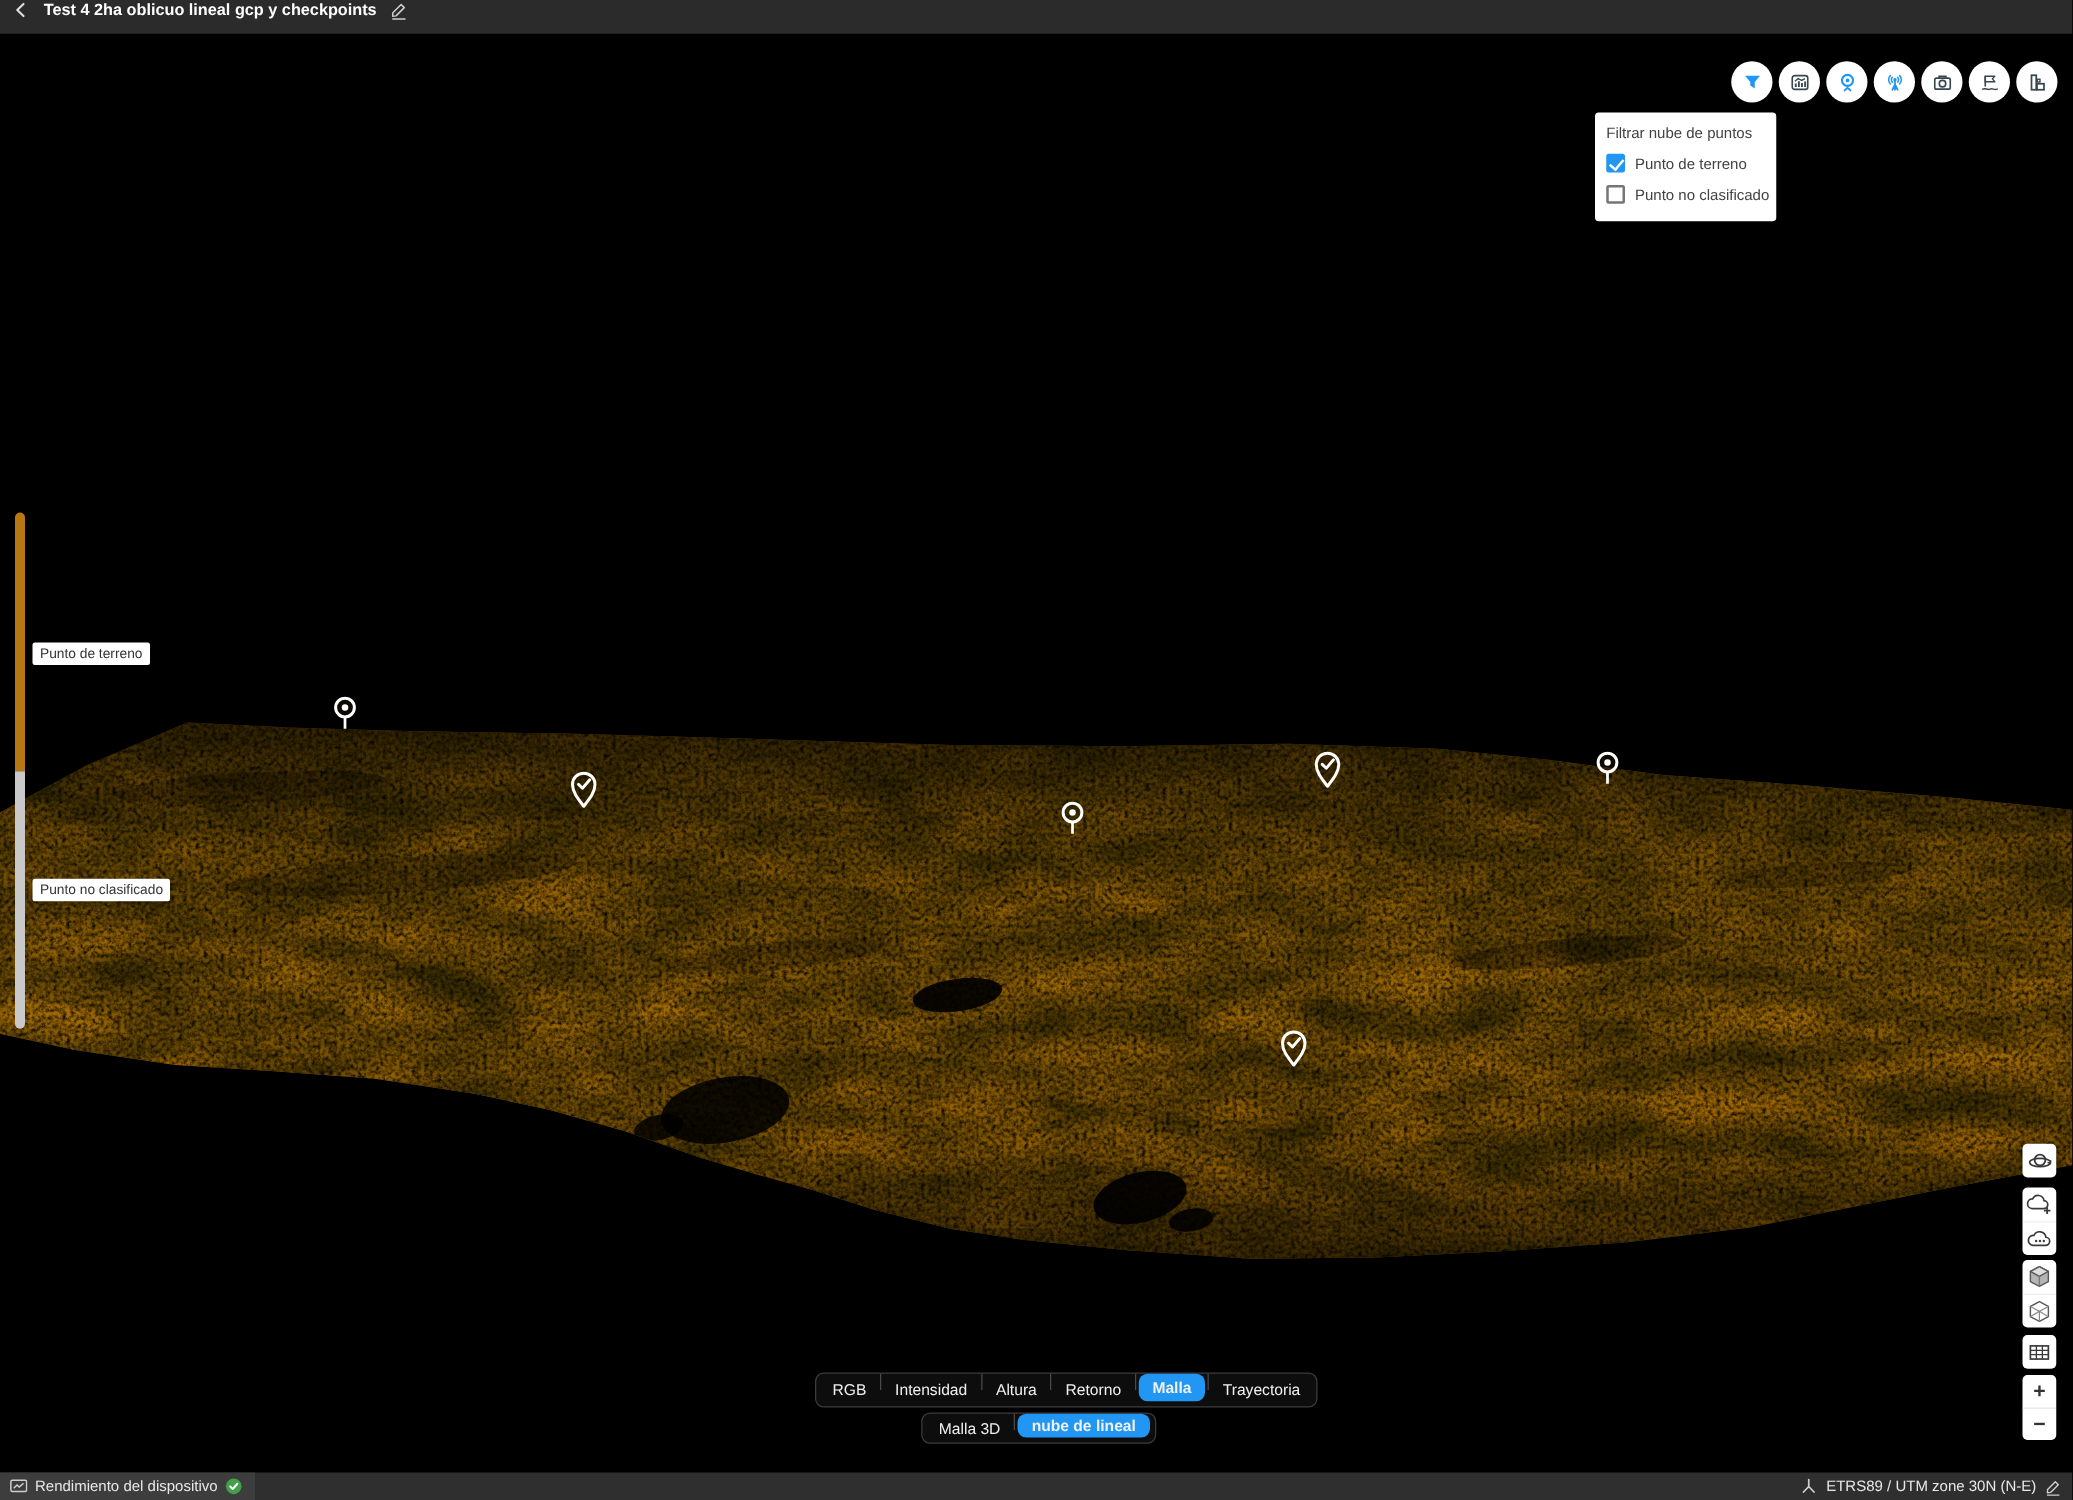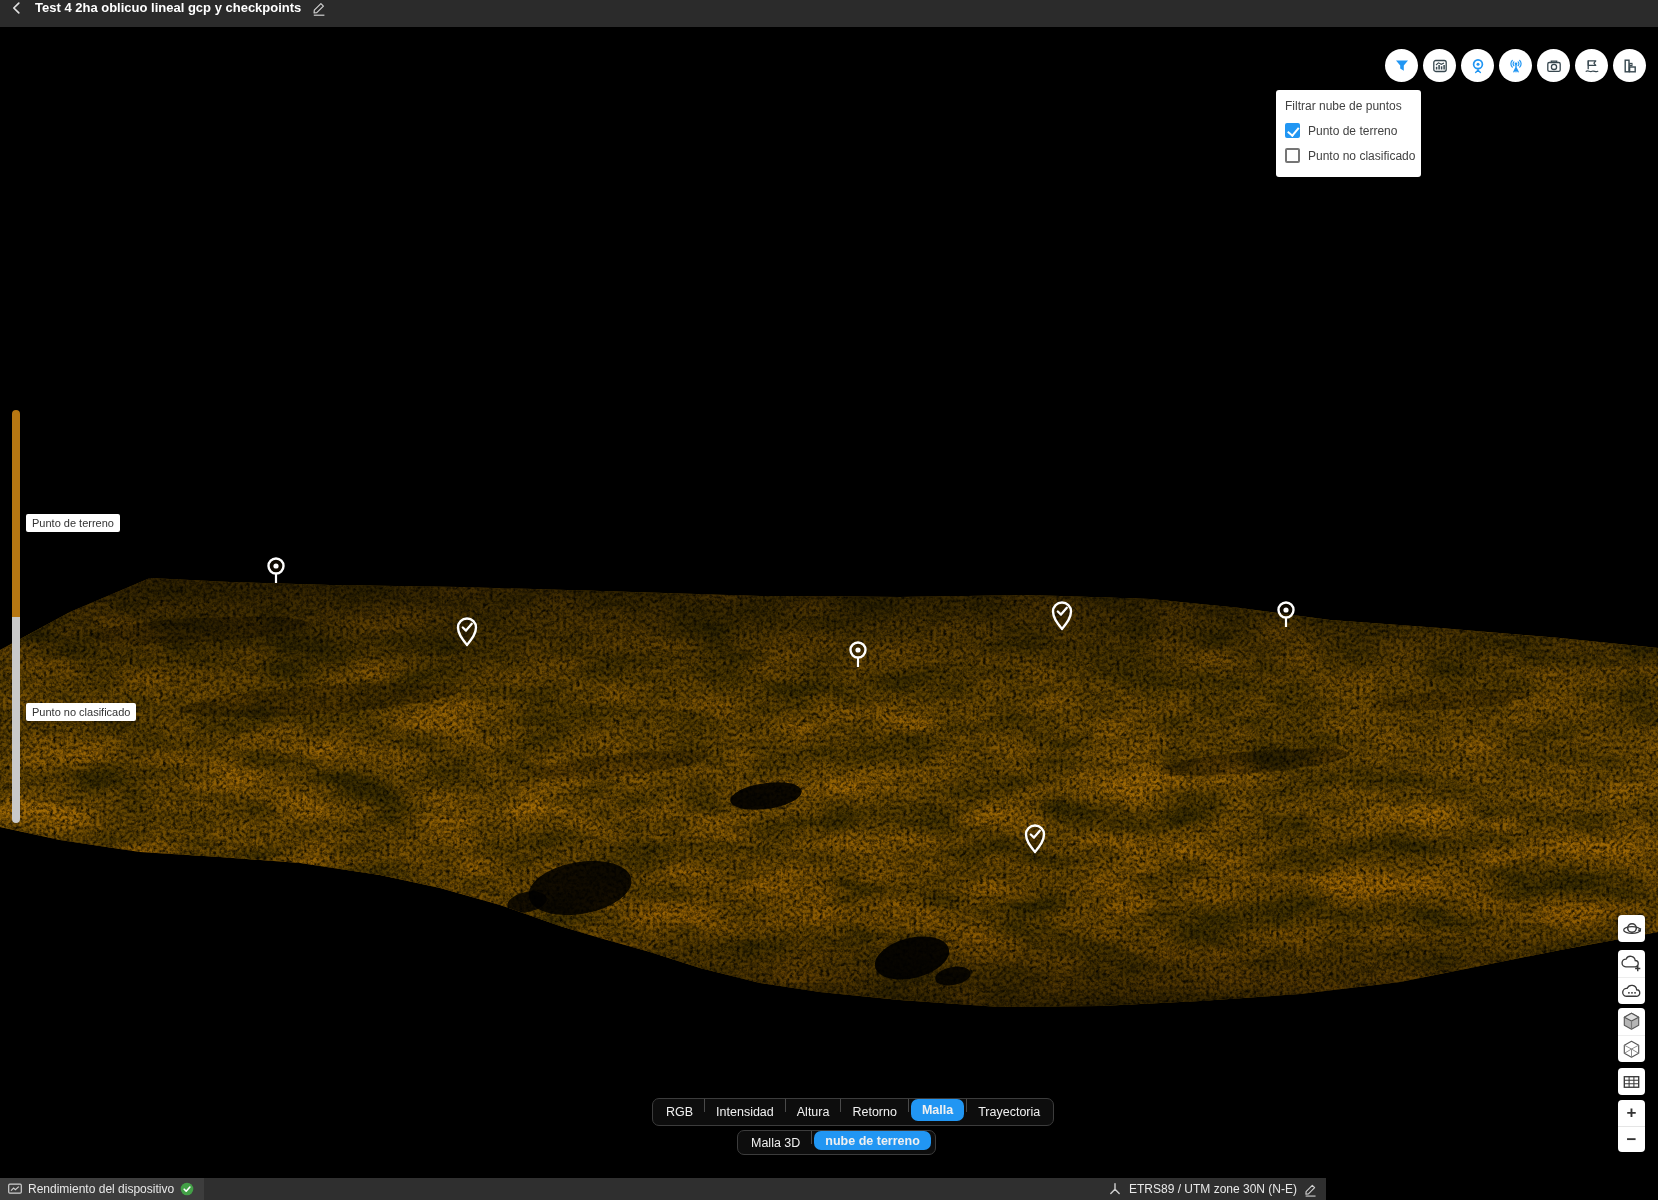--- a/index.html
+++ b/index.html
@@ -82,21 +82,21 @@
               background:rgba(14,14,14,.93); border:1px solid #3c3c3c;
               border-radius:7px; color:#f0f0f0; z-index:25; padding:0 2px; }
   #render-modes { left:652px; top:1098px; height:28px; font-size:12.5px; }
   #layer-modes  { left:737px; top:1130px; height:25px; font-size:12.5px; }
   .mode-item { padding:0 11px; display:flex; align-items:center; height:100%; white-space:nowrap; }
   .mode-divider { width:1px; height:13px; background:#4a4a4a; flex:none; }
   .mode-item.selected { background:#2196f3; border-radius:7px; font-weight:bold;
                         height:calc(100% - 4px); margin:0 2px; }
 
   
-  .statusbar { position:absolute; left:0; bottom:0; width:1326px; height:22px;
+  .statusbar { position:absolute; left:0; bottom:0; width:1658px; height:22px;
                background:#2f2f2f; z-index:40; display:flex; align-items:center;
                justify-content:space-between; }
   .status-left { height:22px; background:#3d3d3d; display:flex; align-items:center;
                  gap:6px; padding:0 10px 0 8px; font-size:12px; color:#e8e8e8; }
   .status-right { display:flex; align-items:center; gap:6px; padding:0 8px;
                   font-size:12px; color:#e8e8e8; }
 </style>
 </head>
 <body>
 
@@ -355,21 +355,21 @@
     <span class="mode-divider"></span>
     <span class="mode-item">Retorno</span>
     <span class="mode-divider"></span>
     <span class="mode-item selected">Malla</span>
     <span class="mode-divider"></span>
     <span class="mode-item">Trayectoria</span>
   </div>
   <div class="mode-row" id="layer-modes">
     <span class="mode-item">Malla 3D</span>
     <span class="mode-divider"></span>
-    <span class="mode-item selected">nube de terreno</span>
+    <span class="mode-item selected">nube de lineal</span>
   </div>
 
   <div class="statusbar">
     <div class="status-left">
       <svg width="14" height="12" viewBox="0 0 14 12">
         <rect x="0.7" y="1.2" width="12.6" height="9" rx="1.2" fill="none" stroke="#cfcfcf" stroke-width="1.2"></rect>
         <path d="M3,7.6 L5.6,5 L7.4,6.6 L10.8,3.6" fill="none" stroke="#cfcfcf" stroke-width="1.2"></path>
       </svg>
       <span>Rendimiento del dispositivo</span>
       <svg width="14" height="14" viewBox="0 0 14 14">

